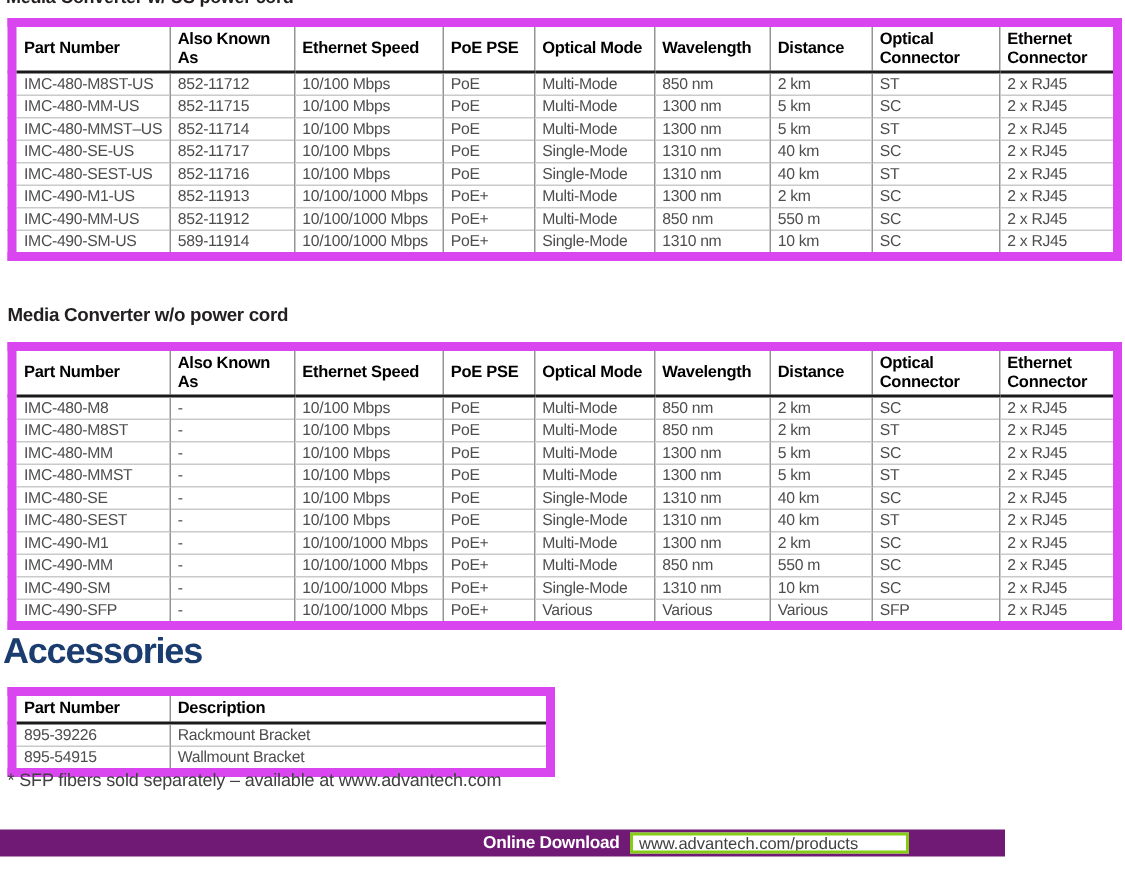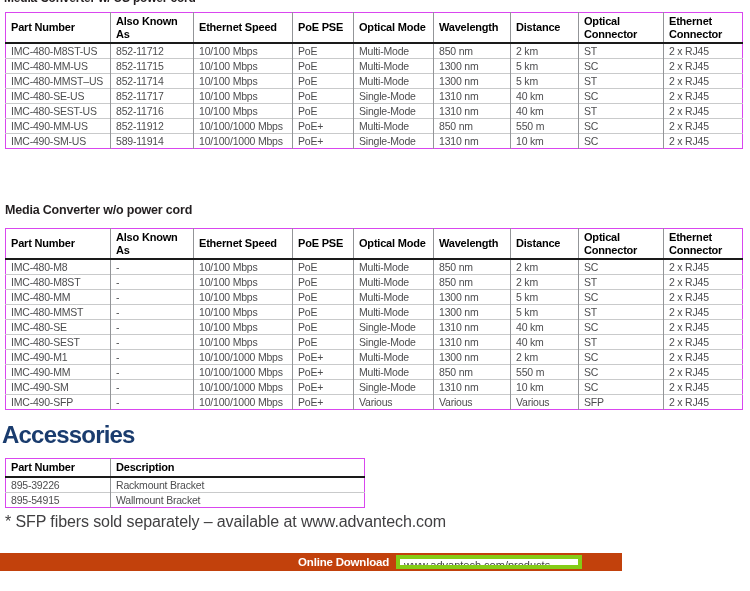--- a/index.html
+++ b/index.html
@@ -36,45 +36,45 @@
     border-left:1px solid #939598; border-bottom:2px solid #1a1a1a;
     letter-spacing:-0.2px;
   }
   .spec-table th { height:26px; }
   .acc-table th { height:16px; }
   .spec-table td, .acc-table td {
     font-size:10.5px; color:#4d4d4f; padding:1px 5px; height:15px;
     border-left:1px solid #939598; border-top:1px solid #c9cacb;
     white-space:nowrap; overflow:hidden; letter-spacing:-0.2px;
   }
-  .spec-table, .acc-table { border:1px solid #d946ef; }
+  .spec-table, .acc-table { border:6px solid #d946ef; }
   .spec-table th:first-child, .spec-table td:first-child,
   .acc-table th:first-child, .acc-table td:first-child { border-left:none; }
   #table-us { top:12px; }
   #table-nopower { top:228px; }
   .acc-table { position:absolute; left:5px; top:458px; width:359px; }
 
   
   .footnote {
-    position:absolute; left:5px; top:513px; font-size:16px; color:#414042;
+    position:absolute; left:5px; top:513px; font-size:12px; color:#414042;
     letter-spacing:-0.1px;
   }
 
   
   .footer-bar {
-    position:absolute; left:0; top:553px; width:622px; height:18px;
-    background:#c2410c; display:flex; align-items:center; justify-content:flex-end;
-    padding-right:40px;
+    position:absolute; left:0; top:553px; width:670px; height:18px;
+    background:#701a75; display:flex; align-items:center; justify-content:flex-end;
+    padding-right:64px;
   }
   .footer-label {
     color:#ffffff; font-weight:bold; font-size:11.5px; margin-right:7px;
     letter-spacing:-0.2px; white-space:nowrap;
   }
   .footer-urlbox {
-    width:186px; height:14px; background:#ffffff; border:4px solid #84cc16;
+    width:186px; height:14px; background:#ffffff; border:2px solid #84cc16;
     font-size:11px; color:#404041; line-height:12px; padding:0 4px;
     white-space:nowrap; overflow:hidden;
   }
 </style>
 </head>
 <body>
 
 <div class="page">
 
   <div class="clipped-title">
@@ -156,20 +156,31 @@
           <td>852-11716</td>
           <td>10/100 Mbps</td>
           <td>PoE</td>
           <td>Single-Mode</td>
           <td>1310 nm</td>
           <td>40 km</td>
           <td>ST</td>
           <td>2 x RJ45</td>
         </tr>
         <tr>
+          <td>IMC-490-M1-US</td>
+          <td>852-11913</td>
+          <td>10/100/1000 Mbps</td>
+          <td>PoE+</td>
+          <td>Multi-Mode</td>
+          <td>1300 nm</td>
+          <td>2 km</td>
+          <td>SC</td>
+          <td>2 x RJ45</td>
+        </tr>
+        <tr>
           <td>IMC-490-MM-US</td>
           <td>852-11912</td>
           <td>10/100/1000 Mbps</td>
           <td>PoE+</td>
           <td>Multi-Mode</td>
           <td>850 nm</td>
           <td>550 m</td>
           <td>SC</td>
           <td>2 x RJ45</td>
         </tr>

